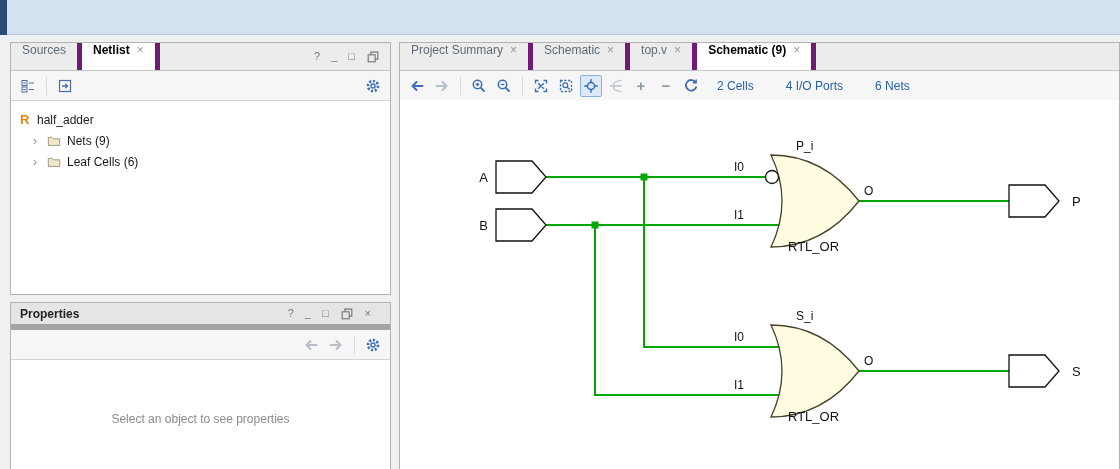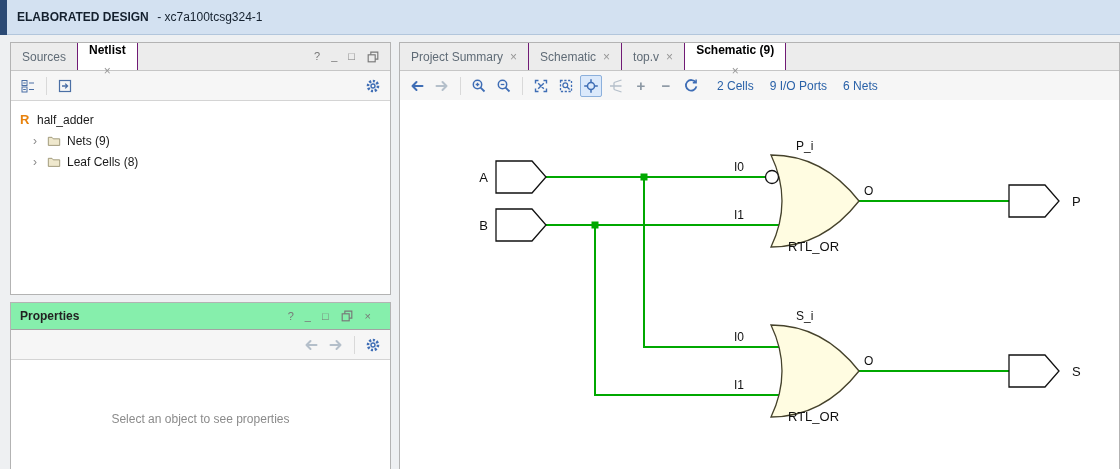--- a/index.html
+++ b/index.html
@@ -12,49 +12,49 @@
   #banner .txt .b{font-weight:bold;}
   #banner .txt .p{margin-left:5px;}
 
   .panel{position:absolute;background:#fff;border:1px solid #b3b3b3;box-sizing:border-box;}
   #netlist-panel{left:10px;top:42px;width:381px;height:253px;}
   #props-panel{left:10px;top:302px;width:381px;height:176px;}
   #editor-panel{left:399px;top:42px;width:721px;height:440px;}
 
   
   .tabbar{height:27px;background:#ececec;border-bottom:1px solid #c6c6c6;display:flex;align-items:stretch;font-size:12px;color:#5f6b76;position:relative;}
-  .tab{display:flex;align-items:center;gap:7px;padding:0 11px;border-right:1px solid #701a75;white-space:nowrap;}
-  .tab.active{background:#fff;color:#000;font-weight:bold;flex-direction:column;}
+  .tab{display:flex;align-items:flex-start;gap:7px;padding:0 11px;border-right:5px solid #701a75;white-space:nowrap;}
+  .tab.active{background:#fff;color:#000;font-weight:bold;}
   .tab .close{color:#979797;font-weight:normal;font-size:12px;}
   .winctrls{margin-left:auto;display:flex;align-items:center;gap:11px;padding:0 10px;color:#777;}
   .wc{font-size:11px;line-height:1;color:#777;}
 
   
   .toolbar{height:30px;background:#f6f6f6;border-bottom:1px solid #d4d4d4;display:flex;align-items:center;padding:0 6px;gap:3px;box-sizing:border-box;}
   .toolbar.right{justify-content:flex-end;}
   .ticon{width:22px;height:22px;display:flex;align-items:center;justify-content:center;box-sizing:border-box;border:1px solid transparent;}
   .ticon.sel{background:#dbe9fb;border:1px solid #8cb0dc;border-radius:2px;}
   .sep{width:1px;height:18px;background:#d9d9d9;margin:0 4px;}
   .i16{width:16px;height:16px;display:block;}
   .i14{width:14px;height:14px;display:block;}
   .blue{color:var(--icon-blue,#3e6db5);}
   .gray{color:var(--icon-gray,#b4bfca);}
   .pm{font-size:15px;font-weight:bold;color:#8b97a3;line-height:1;}
-  .links{display:flex;gap:16px;margin-left:12px;font-size:12px;align-items:flex-end;}
+  .links{display:flex;gap:32px;margin-left:12px;font-size:12px;align-items:flex-end;}
   .link{color:var(--accent-link,#2961a8);white-space:nowrap;}
 
   
   .tree{padding-top:8px;font-size:12px;color:#1a1a1a;background:#fff;}
   .tree-row{display:flex;align-items:center;height:21px;padding-left:9px;gap:6px;}
   .tree-row.child{padding-left:22px;}
   .chev{color:#8a8a8a;font-size:12px;width:8px;line-height:1;}
   .r-icon{color:#e8820d;font-weight:bold;font-size:13px;width:11px;}
 
   
-  .phead{height:27px;background:#86efac;border-bottom:1px solid #a3a3a3;display:flex;align-items:center;padding:0 9px;box-sizing:border-box;}
+  .phead{height:27px;background:#e5e5e5;border-bottom:6px solid #a3a3a3;display:flex;align-items:center;padding:0 9px;box-sizing:border-box;}
   .phead .ptitle{font-weight:bold;color:#222;}
   .props-body{height:118px;display:flex;align-items:center;justify-content:center;color:#8b8b8b;}
 
   
   #canvas{position:absolute;left:0;top:57px;width:719px;height:368px;background:#fff;overflow:hidden;}
   .wire{stroke:var(--wire,#00a800);stroke-width:2;fill:none;}
   .junction{fill:var(--wire,#00a800);}
   .gate{fill:var(--gate-fill,#fffce1);stroke:#45422b;stroke-width:1.3;}
   .port{fill:#fff;stroke:#111;stroke-width:1.3;}
   .bubble{fill:#fff;stroke:#111;stroke-width:1.3;}
@@ -120,24 +120,20 @@
       </symbol>
     <symbol id="s-float">
         <rect x="2.5" y="5.5" width="8" height="8" fill="none" stroke="currentColor" stroke-width="1.3"></rect>
         <path d="M5.5 5.5v-3h8v8h-3" fill="none" stroke="currentColor" stroke-width="1.3"></path>
       </symbol>
   </defs>
 </svg>
 
 <div id="banner">
   <div class="strip"></div>
-  <div class="txt">
-    <span class="b">ELABORATED DESIGN</span>
-    <span class="p">- xc7a100tcsg324-1</span>
-  </div>
 </div>
 
 <div id="netlist-panel" class="panel">
   <div class="tabbar">
     <div class="tab">
       <span>Sources</span>
     </div>
     <div class="tab active">
       <span>Netlist</span>
       <span class="close">×</span>
@@ -181,21 +177,21 @@
       <svg class="i14" viewBox="0 0 16 16">
           <use href="#s-folder"></use>
         </svg>
       <span>Nets (9)</span>
     </div>
     <div class="tree-row child">
       <span class="chev">›</span>
       <svg class="i14" viewBox="0 0 16 16">
           <use href="#s-folder"></use>
         </svg>
-      <span>Leaf Cells (8)</span>
+      <span>Leaf Cells (6)</span>
     </div>
   </div>
 </div>
 
 <div id="props-panel" class="panel">
   <div class="phead">
     <span class="ptitle">Properties</span>
     <div class="winctrls">
       <span class="wc">?</span>
       <span class="wc">_</span>
@@ -298,21 +294,21 @@
     <span class="ticon">
         <span class="pm">−</span>
       </span>
     <span class="ticon blue">
         <svg class="i16" viewBox="0 0 16 16">
           <use href="#s-refresh"></use>
         </svg>
       </span>
     <div class="links">
       <span class="link">2 Cells</span>
-      <span class="link">9 I/O Ports</span>
+      <span class="link">4 I/O Ports</span>
       <span class="link">6 Nets</span>
     </div>
   </div>
 
   <div id="canvas">
     <svg viewBox="0 0 719 370" width="719" height="370">
 
       <path class="wire" d="M146 77H365"></path>
       <path class="wire" d="M146 125H380"></path>
       <path class="wire" d="M244 77V247H380"></path>

